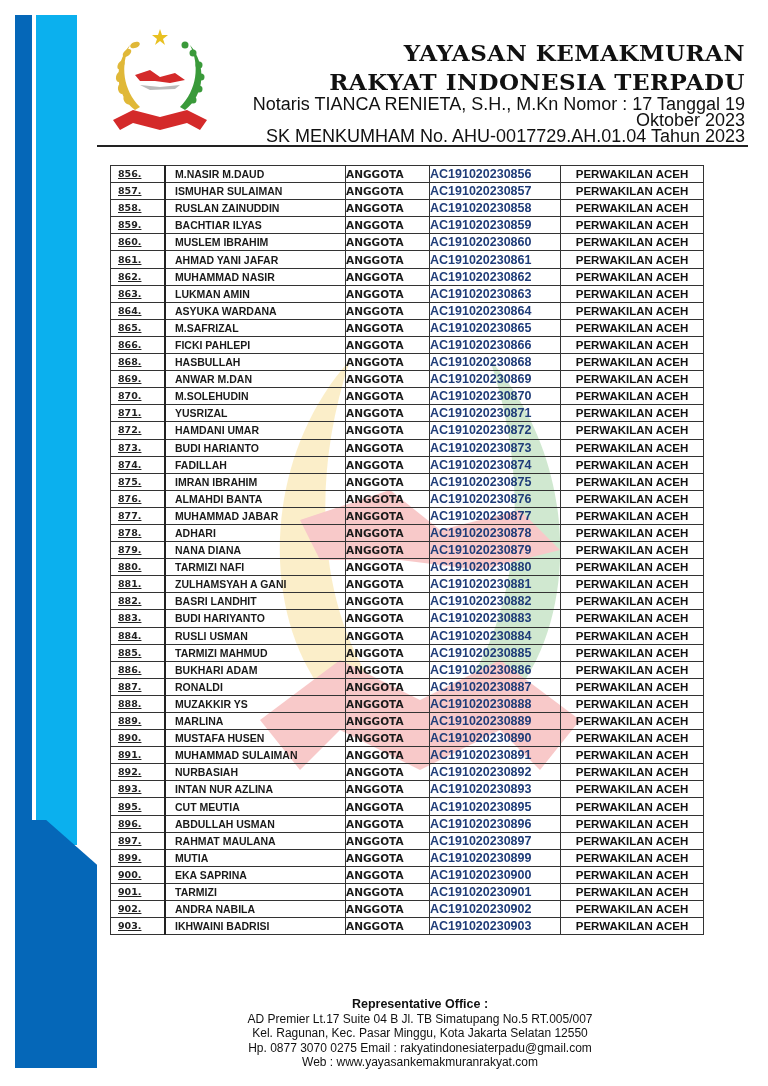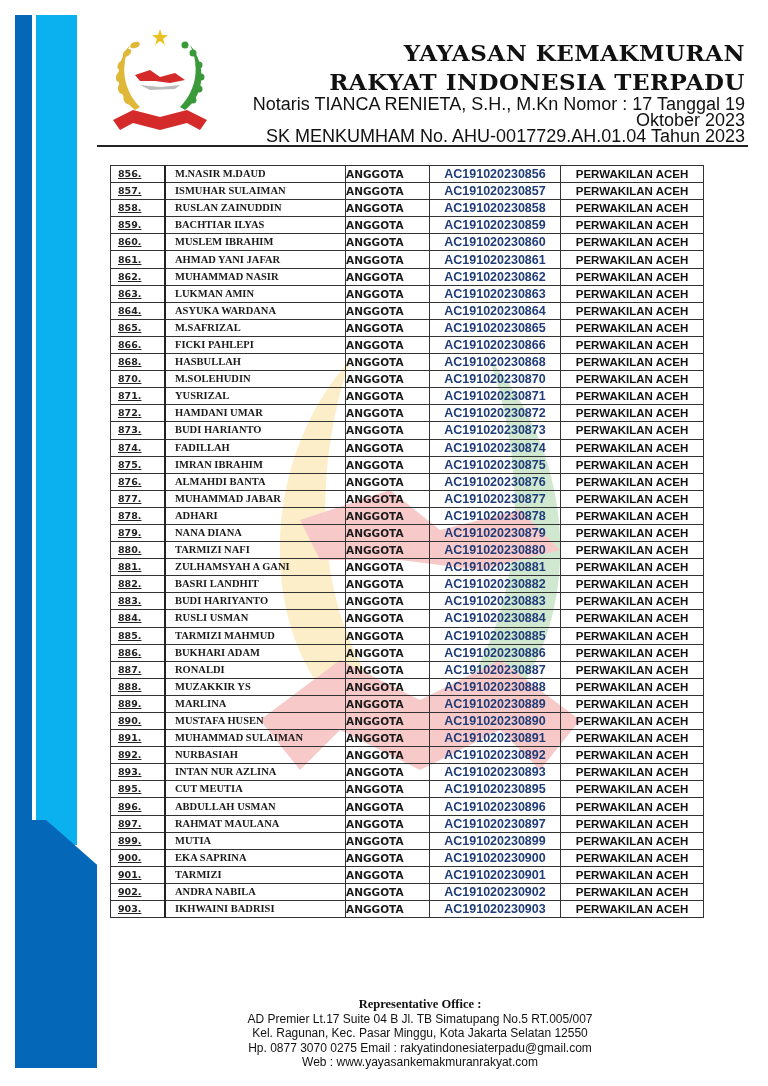--- a/index.html
+++ b/index.html
@@ -11,27 +11,27 @@
   .stripe-light-tail { position:absolute; left:36px; top:815px; width:41px; height:30px; background:#0bb0ee;
      clip-path: polygon(0 0, 100% 0, 100% 100%, 70% 100%, 0 20%); }
   .logo { position:absolute; left:105px; top:25px; width:110px; height:115px; }
   .header { position:absolute; left:225px; top:38px; width:520px; text-align:right; }
   .h-title { font-family:"DejaVu Serif", serif; font-weight:bold; font-size:23px; line-height:29px; color:#111; letter-spacing:0.5px; }
   .h-sub { font-size:18px; line-height:16px; color:#111; }
   .rule { position:absolute; left:97px; top:145px; width:651px; height:2px; background:#222; }
   table.members { position:absolute; left:110px; top:165px; border-collapse:collapse; width:594px; table-layout:fixed; }
   table.members td { border:1px solid #333; height:16.1px; padding:0; font-size:11px; font-weight:bold; line-height:16px; white-space:nowrap; overflow:hidden; }
   td.c-no { width:46px; padding-left:7px !important; font-family:"DejaVu Sans", sans-serif; font-size:9.5px !important; color:#222;text-decoration:underline; }
-  td.c-name { width:170px; padding-left:9px !important; font-family:Liberation Serif, serif; font-size:10.5px !important; color:#1a1a1a; border-left:2px solid #222 !important; }
+  td.c-name { width:170px; padding-left:9px !important; font-family:Liberation Sans, sans-serif; font-size:10.5px !important; color:#1a1a1a; border-left:2px solid #222 !important; }
   td.c-status { width:83px; font-family:"DejaVu Sans", sans-serif; font-size:10.5px !important; color:#1a1a1a; }
-  td.c-id { width:130px; text-align:center; font-size:12.5px !important; color:#1f3c78; }
+  td.c-id { width:130px; text-align:left; font-size:12.5px !important; color:#1f3c78; }
   td.c-region { text-align:center; font-size:11.5px !important; color:#111;margin-left:48px; }
   .watermark { position:absolute; left:240px; top:300px; width:360px; height:480px; opacity:0.28; pointer-events:none; }
   .footer { position:absolute; left:220px; top:997px; width:400px; text-align:center; font-size:12px; line-height:14.5px; color:#111; }
-  .footer .f-title { font-weight:bold; font-size:12.5px;font-family:Liberation Serif, serif; }
+  .footer .f-title { font-weight:bold; font-size:12.5px; }
 </style>
 </head>
 <body>
 
 <div class="stripe-light"></div>
 <div class="stripe-light-tail"></div>
 <div class="stripe-dark"></div>
 <div class="stripe-block"></div>
 
 <div class="logo">
@@ -156,20 +156,27 @@
         <td class="c-region">PERWAKILAN ACEH</td>
       </tr>
       <tr>
         <td class="c-no">868.</td>
         <td class="c-name">HASBULLAH</td>
         <td class="c-status">ANGGOTA</td>
         <td class="c-id">AC191020230868</td>
         <td class="c-region">PERWAKILAN ACEH</td>
       </tr>
       <tr>
+        <td class="c-no">869.</td>
+        <td class="c-name">ANWAR M.DAN</td>
+        <td class="c-status">ANGGOTA</td>
+        <td class="c-id">AC191020230869</td>
+        <td class="c-region">PERWAKILAN ACEH</td>
+      </tr>
+      <tr>
         <td class="c-no">870.</td>
         <td class="c-name">M.SOLEHUDIN</td>
         <td class="c-status">ANGGOTA</td>
         <td class="c-id">AC191020230870</td>
         <td class="c-region">PERWAKILAN ACEH</td>
       </tr>
       <tr>
         <td class="c-no">871.</td>
         <td class="c-name">YUSRIZAL</td>
         <td class="c-status">ANGGOTA</td>

